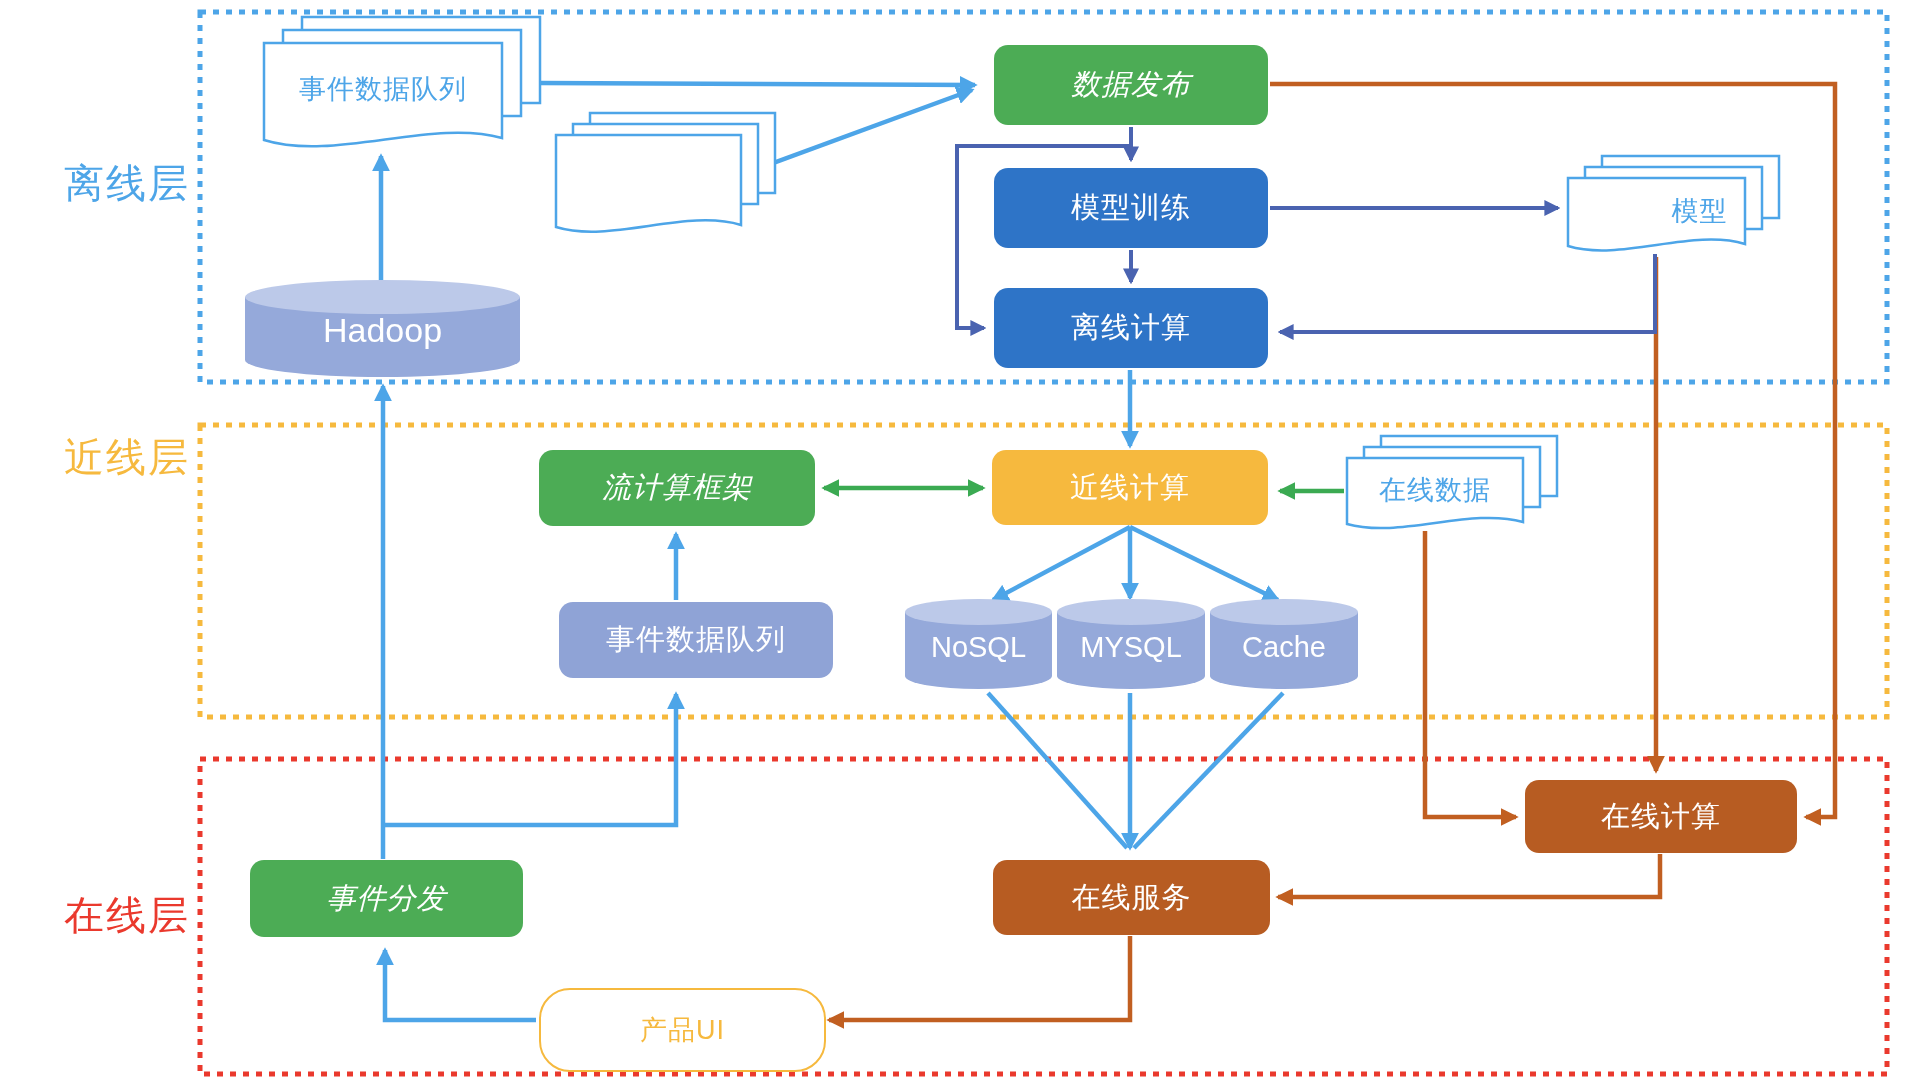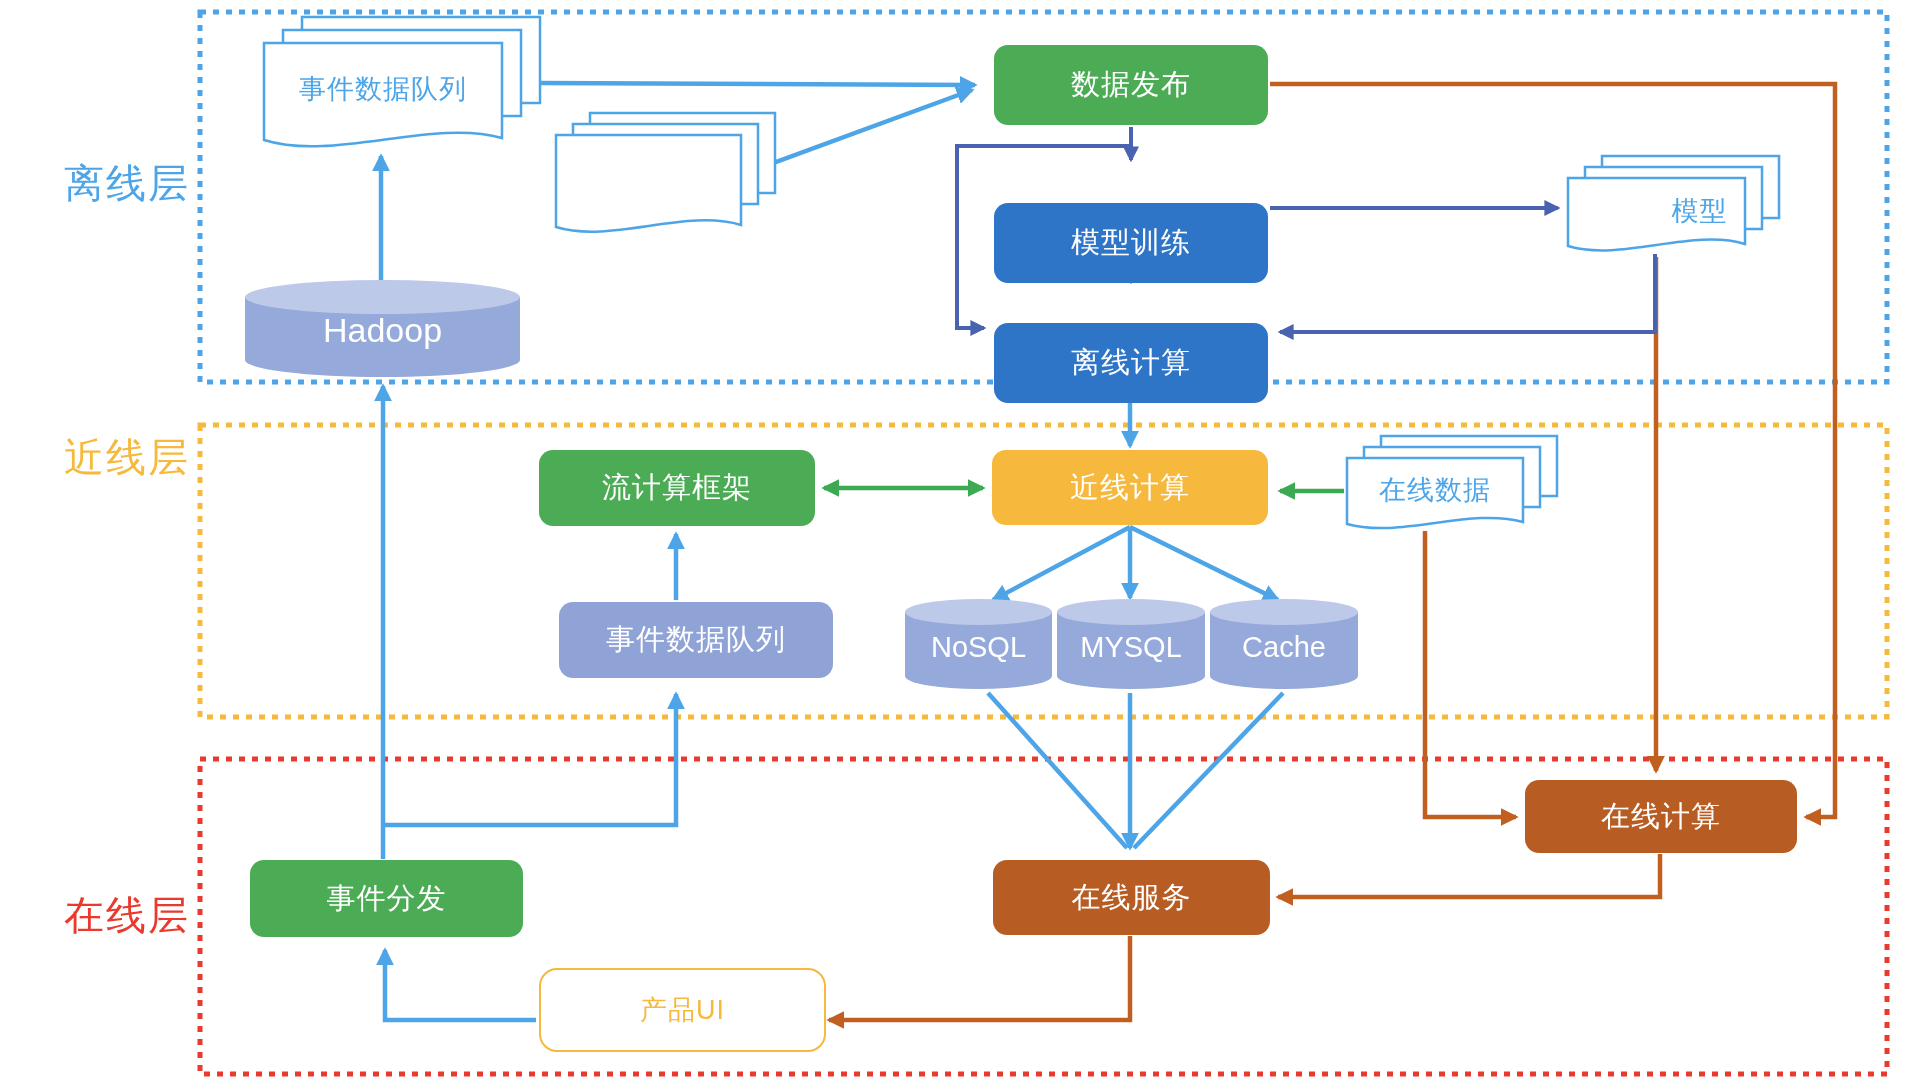--- a/index.html
+++ b/index.html
@@ -1,22 +1,22 @@
 <!DOCTYPE html>
 <html style="--lightblue: #4DA5E8; --indigo: #4A63B0; --green: #4CAC55; --greenarrow: #3BAA52; --blue: #2E74C7; --yellow: #F6B93E; --brown: #B75C22; --orange: #C15F21; --red: #EA392D; --periwinkle: #8FA3D6; --cylbody: #95A9DA; --cyltop: #BCC9E9;"><head>
 <meta charset="utf-8">
 <style>
   html,body{margin:0;padding:0;background:#fff;}
   body{font-family:"Liberation Sans","DejaVu Sans",sans-serif;}
   .canvas{position:relative;width:1920px;height:1089px;background:#fff;overflow:hidden;}
   .canvas svg.wires{position:absolute;left:0;top:0;z-index:1;}
   .node{position:absolute;z-index:3;display:flex;align-items:center;justify-content:center;
         color:#fff;font-size:29px;letter-spacing:1px;border-radius:14px;}
-  .green{background:var(--green);}
-  .blue{background:var(--blue);margin-top:35px;}
+  .green{background:var(--green);font-style:italic;}
+  .blue{background:var(--blue);}
   .yellow{background:var(--yellow);}
   .brown{background:var(--brown);}
   .periwinkle{background:var(--periwinkle);}
   .outline-yellow{background:#fff;border:2.5px solid var(--yellow);color:var(--yellow);border-radius:18px;}
   .doc-label{position:absolute;z-index:3;display:flex;align-items:center;justify-content:center;
         color:var(--lightblue);font-size:27px;letter-spacing:1px;}
   .cyl-label{position:absolute;z-index:3;display:flex;align-items:center;justify-content:center;
         color:#fff;font-size:29px;}
   .layer-label{position:absolute;z-index:3;width:150px;text-align:left;font-size:40px;letter-spacing:2px;margin-left:40px;}
   .lbl-offline{color:var(--lightblue);}
@@ -25,21 +25,21 @@
   
   #n-datapub{left:994px;top:45px;width:274px;height:80px;}
   #n-modeltrain{left:994px;top:168px;width:274px;height:80px;}
   #n-offlinecomp{left:994px;top:288px;width:274px;height:80px;}
   #n-stream{left:539px;top:450px;width:276px;height:76px;}
   #n-nearcomp{left:992px;top:450px;width:276px;height:75px;}
   #n-queue{left:539px;top:602px;width:274px;height:76px;margin-left:20px;}
   #n-dispatch{left:250px;top:860px;width:273px;height:77px;}
   #n-onlinesvc{left:993px;top:860px;width:277px;height:75px;}
   #n-onlinecomp{left:1525px;top:780px;width:272px;height:73px;}
-  #n-productui{left:539px;top:968px;width:283px;height:80px;font-size:27px;}
+  #n-productui{left:539px;top:988px;width:283px;height:80px;font-size:27px;border-radius:31px;}
   
   #d-batch{left:264px;top:43px;width:238px;height:92px;}
   #d-other{left:556px;top:135px;width:185px;height:88px;}
   #d-model{left:1568px;top:178px;width:177px;height:66px;padding-left:43px;}
   #d-onlinedata{left:1347px;top:458px;width:176px;height:64px;}
   
   #c-hadoop{left:245px;top:300px;width:275px;height:60px;font-size:34px;}
   #c-nosql{left:905px;top:618px;width:147px;height:58px;}
   #c-mysql{left:1057px;top:618px;width:148px;height:58px;}
   #c-cache{left:1210px;top:618px;width:148px;height:58px;}

